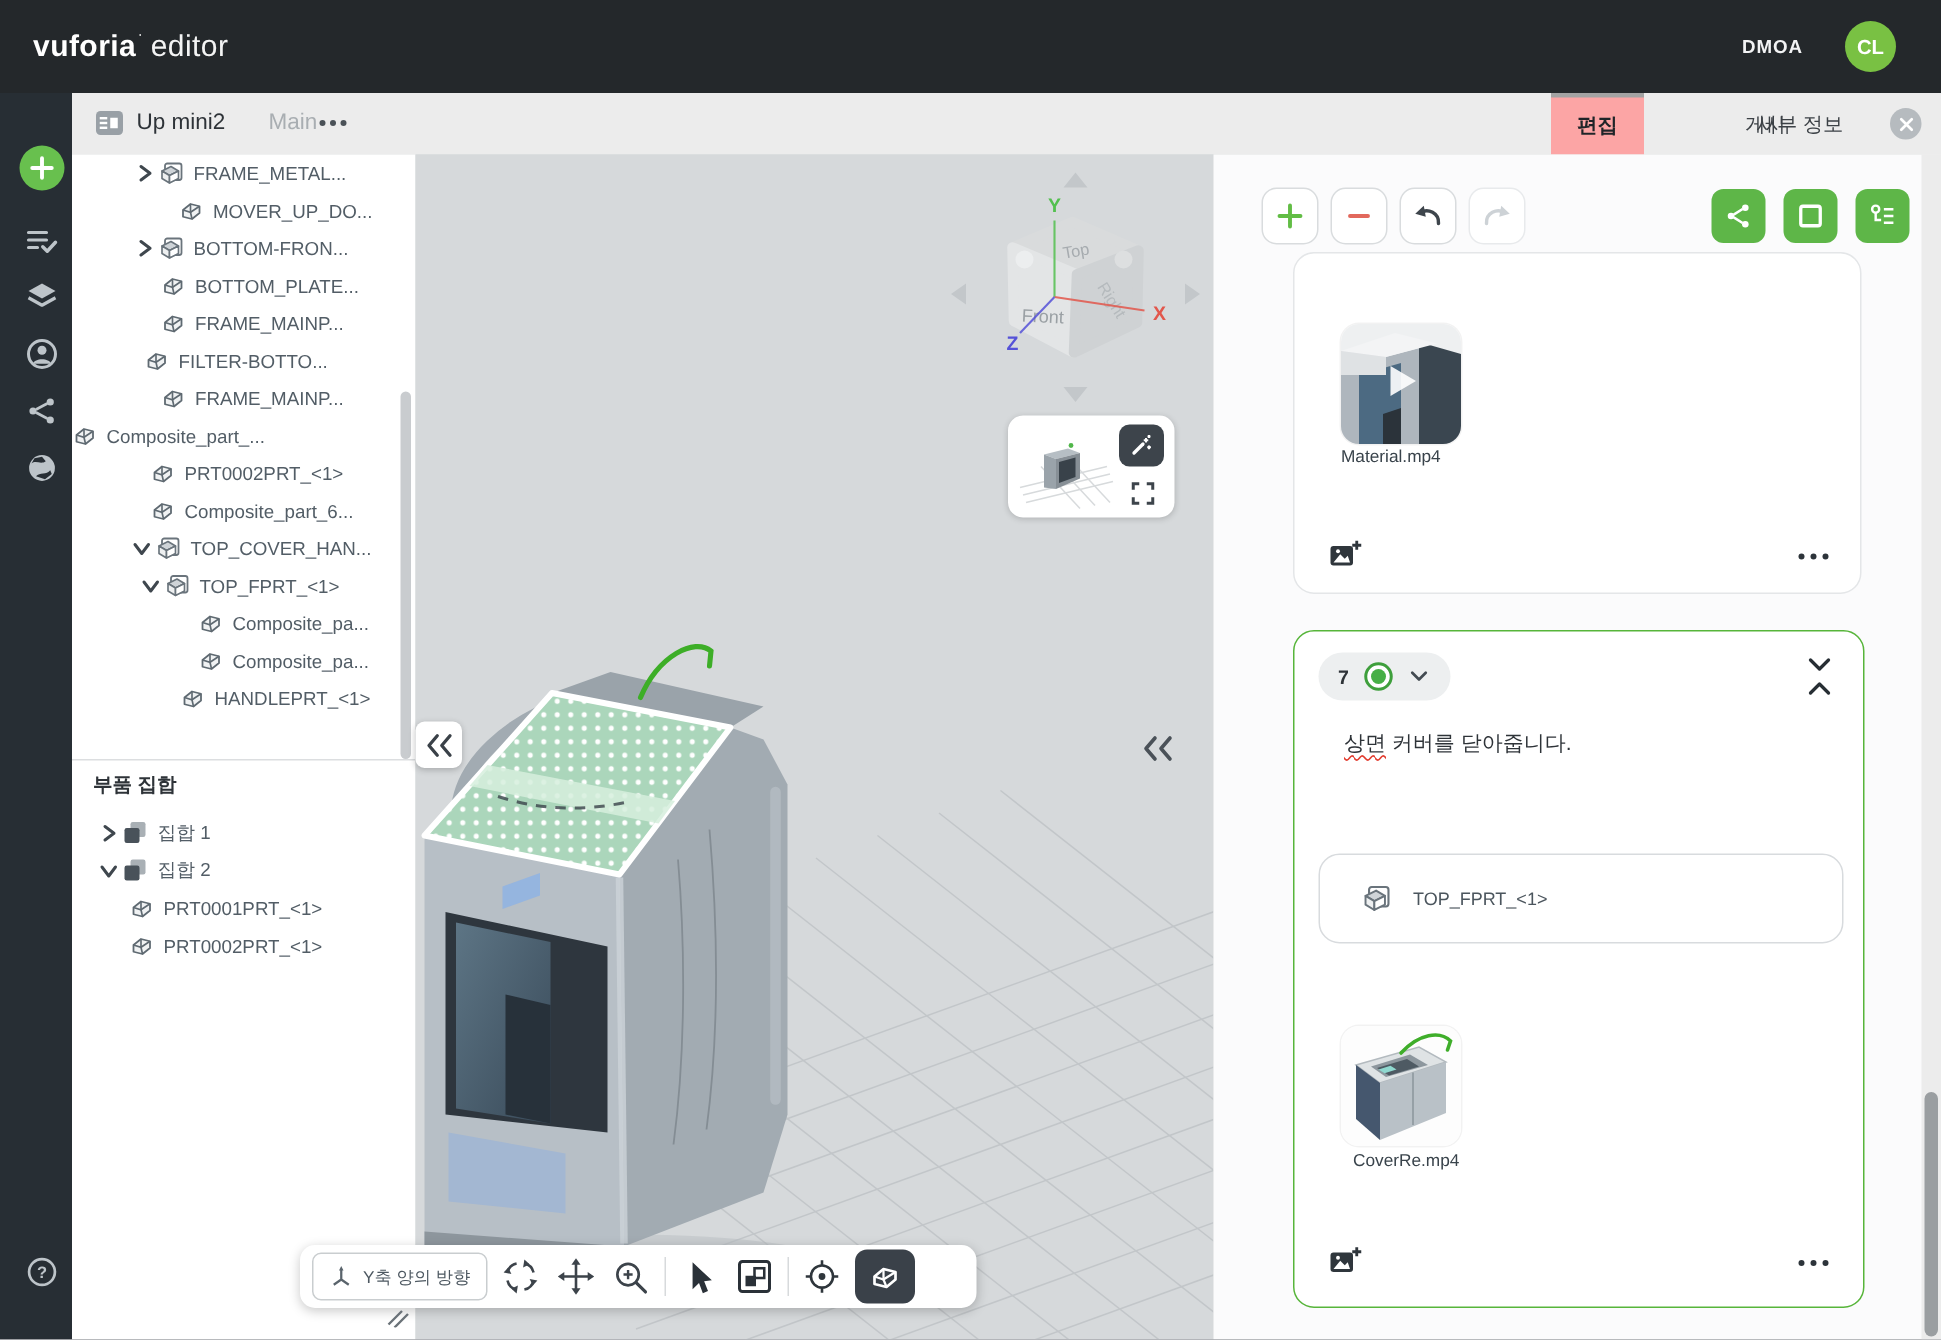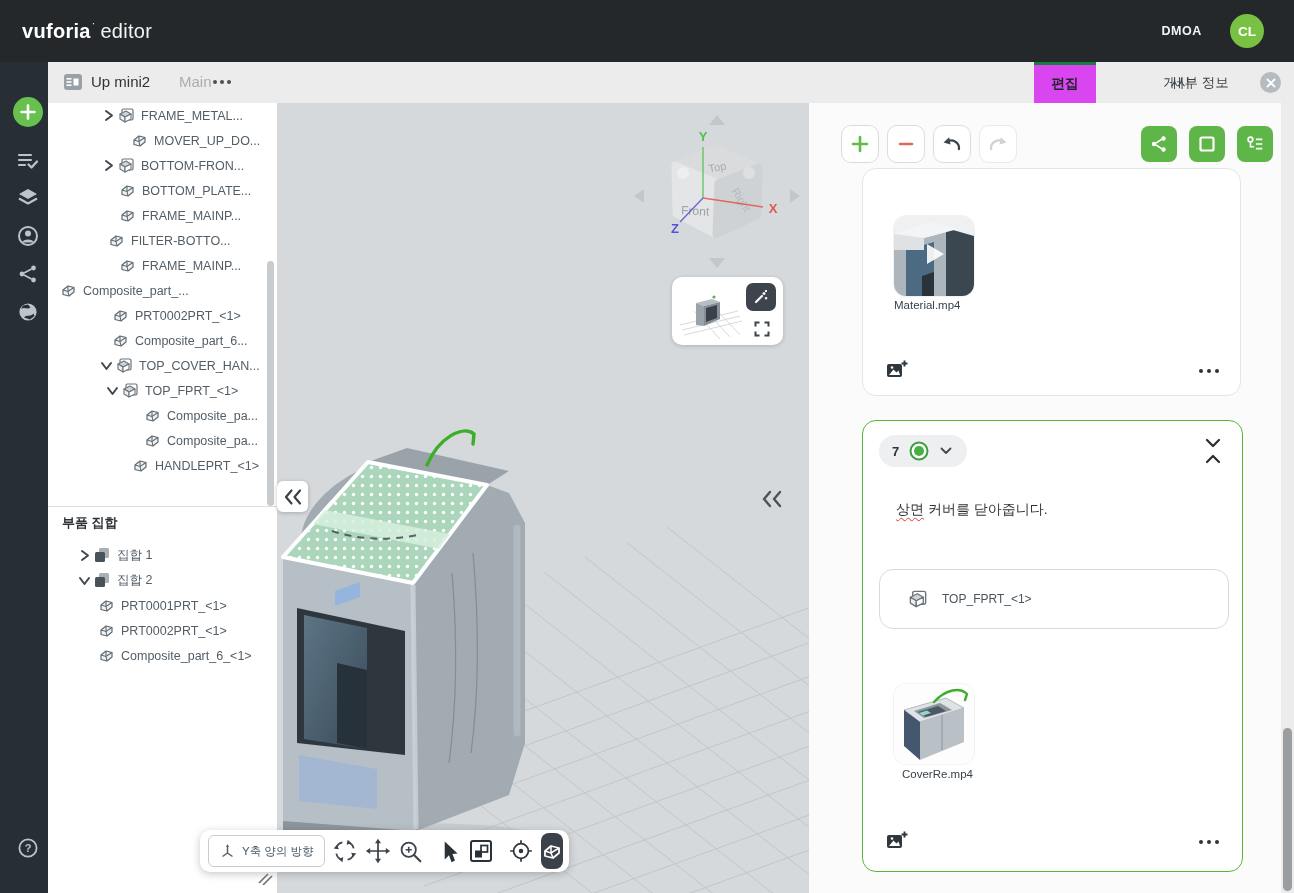--- a/index.html
+++ b/index.html
@@ -21,47 +21,47 @@
   #plus-fab{left:13px;top:35px;width:30px;height:30px;border-radius:50%;background:#68c04e;display:flex;align-items:center;justify-content:center;}
   
   #title-bar{left:48px;top:62px;width:1246px;height:41px;background:#ececec;}
   #proj-icon{position:absolute;left:16px;top:12px;width:18px;height:16px;border-radius:3px;background:#99a0a6;}
   #proj-name{position:absolute;left:43px;top:11px;font-size:15px;font-weight:400;color:#2e3338;}
   #proj-variant{position:absolute;left:131px;top:11px;font-size:15px;color:#a9aeb2;}
   #title-more{position:absolute;left:165px;top:18px;display:flex;gap:3px;}
   #title-more i{width:4px;height:4px;border-radius:50%;background:#4a5157;}
   .tab{position:absolute;top:0;height:41px;display:flex;align-items:center;justify-content:center;
        font-size:13.5px;color:#3c4146;box-sizing:border-box;}
-  #tab-edit{left:986px;width:62px;background:#d946ef;border-top:3px solid #15803d;color:#1f2428;font-weight:700;}
+  #tab-edit{left:986px;width:62px;background:#fca5a5;border-top:3px solid #a3a3a3;color:#1f2428;font-weight:700;}
   #tab-publish{left:1106px;width:46px;}
   #tab-details{left:1104px;width:96px;}
   #close-panel{position:absolute;left:1212px;top:10px;width:21px;height:21px;border-radius:50%;background:#b6bbbf;
                display:flex;align-items:center;justify-content:center;}
   
   #tree-panel{left:48px;top:103px;width:229px;height:790px;background:#fff;overflow:hidden;}
-  .trow{position:relative;height:25px;display:flex;align-items:center;box-sizing:border-box;margin-left:12px;}
+  .trow{position:relative;height:25px;display:flex;align-items:center;box-sizing:border-box;}
   .trow .chev{width:13px;height:13px;margin-right:3px;flex:0 0 auto;}
   .trow .ticon{width:17px;height:17px;margin-right:6px;flex:0 0 auto;}
   .tlabel{font-size:12.5px;color:#525d66;white-space:nowrap;}
   #tree-sep{position:absolute;left:0px;top:403px;width:229px;height:1px;background:#dcdee0;}
   #sets-title{position:absolute;left:14px;top:411px;font-size:13px;font-weight:700;color:#2e3338;}
   #sets-list{position:absolute;left:0;top:440px;width:229px;}
   #tree-scroll{position:absolute;left:219px;top:158px;width:7px;height:245px;border-radius:4px;background:#c9cccf;}
   
   #viewport{left:277px;top:103px;width:532px;height:790px;background:#d6d9db;overflow:hidden;}
   #preview-card{position:absolute;left:395px;top:174px;width:111px;height:68px;background:#fff;border-radius:10px;
                 box-shadow:0 1px 4px rgba(0,0,0,.18);}
   #wand-btn{position:absolute;left:74px;top:6px;width:30px;height:28px;border-radius:7px;background:#3d444b;
             display:flex;align-items:center;justify-content:center;}
   #expand-btn{position:absolute;left:80px;top:42px;width:20px;height:20px;display:flex;align-items:center;justify-content:center;}
   
   #collapse-left{left:277px;top:481px;width:31px;height:31px;background:#fff;border-radius:6px;
                  box-shadow:0 1px 4px rgba(0,0,0,.22);display:flex;align-items:center;justify-content:center;}
   #collapse-right{left:759px;top:487px;width:26px;height:24px;display:flex;align-items:center;justify-content:center;}
-  #nav-toolbar{left:200px;top:830px;width:369px;height:42px;background:#fff;border-radius:10px;
+  #nav-toolbar{left:200px;top:830px;width:451px;height:42px;background:#fff;border-radius:10px;
                box-shadow:0 2px 8px rgba(0,0,0,.22);display:flex;align-items:center;padding:0 8px;gap:7px;box-sizing:border-box;}
   #axis-btn{height:30px;border:1px solid #c9cdcf;border-radius:6px;display:flex;align-items:center;gap:6px;padding:0 10px;}
   #axis-btn span{font-size:11.5px;color:#4d5861;white-space:nowrap;}
   .tool{width:30px;height:30px;display:flex;align-items:center;justify-content:center;}
   .tdiv{width:1px;height:26px;background:#d7dadc;}
   #part-tool{width:40px;height:36px;border-radius:8px;background:#3a4149;display:flex;align-items:center;justify-content:center;}
   #resize-handle{left:257px;top:871px;width:16px;height:14px;}
   
   #right-panel{left:809px;top:103px;width:485px;height:790px;background:#fbfbfc;}
   .sq-btn{position:absolute;width:38px;height:38px;border-radius:10px;background:#fff;border:1px solid #d9dcde;
@@ -69,21 +69,21 @@
   .grn-btn{position:absolute;width:36px;height:36px;border-radius:8px;background:#5eb648;display:flex;align-items:center;justify-content:center;}
   .card{position:absolute;background:#fff;border:1px solid #e4e6e8;border-radius:14px;box-sizing:border-box;}
   #card-step{border:1.5px solid #57b53a;}
   .thumb{position:absolute;width:80px;height:80px;border-radius:12px;overflow:hidden;box-shadow:0 0 0 1px rgba(0,0,0,.05);}
   .media-label{position:absolute;font-size:11.5px;color:#39434b;}
   .dots{position:absolute;display:flex;gap:4px;}
   .dots i{width:4px;height:4px;border-radius:50%;background:#2d343a;}
   #step-pill{position:absolute;left:16px;top:14px;width:88px;height:32px;border-radius:16px;background:#edeff0;
              display:flex;align-items:center;}
   #step-num{margin-left:13px;font-size:13px;font-weight:700;color:#2e3338;}
-  #step-text{position:absolute;left:33px;top:80px;font-size:14px;color:#2e3338;text-align:right;}
+  #step-text{position:absolute;left:33px;top:66px;font-size:14px;color:#2e3338;text-align:right;}
   .wavy{text-decoration:underline;text-decoration-style:wavy;text-decoration-color:#e23b2e;
         text-decoration-thickness:1px;text-underline-offset:3px;}
   #part-chip{position:absolute;left:16px;top:148px;width:350px;height:60px;border:1px solid #d8dbde;border-radius:14px;
              display:flex;align-items:center;box-sizing:border-box;}
   #part-chip .ticon{width:20px;height:20px;margin:0 14px 0 28px;}
   #part-chip span{font-size:12px;color:#4b555d;}
   #rp-scroll-track{position:absolute;left:472px;top:0;width:13px;height:790px;background:#ececec;}
   #rp-scroll-thumb{position:absolute;left:474px;top:625px;width:9px;height:163px;border-radius:5px;background:#9a9ea1;}
 </style>
 </head>
@@ -333,26 +333,20 @@
             <use href="#g-part"></use>
           </svg>
           <span class="tlabel">PRT0001PRT_&lt;1&gt;</span>
         </div>
       <div class="trow" style="padding-left:38px">
           <svg class="ticon" viewBox="0 0 17 17">
             <use href="#g-part"></use>
           </svg>
           <span class="tlabel">PRT0002PRT_&lt;1&gt;</span>
         </div>
-      <div class="trow" style="padding-left:38px">
-          <svg class="ticon" viewBox="0 0 17 17">
-            <use href="#g-part"></use>
-          </svg>
-          <span class="tlabel">Composite_part_6_&lt;1&gt;</span>
-        </div>
     </div>
     <div id="tree-scroll"></div>
   </div>
 
   <div class="abs" id="viewport">
     <svg class="abs" style="left:0;top:0" width="532" height="790" viewBox="0 0 532 790">
 
       <g stroke="#c2c6c9" stroke-width="1">
         <line x1="27" y1="688" x2="573" y2="490"></line>
           <line x1="57" y1="712" x2="603" y2="514"></line>

